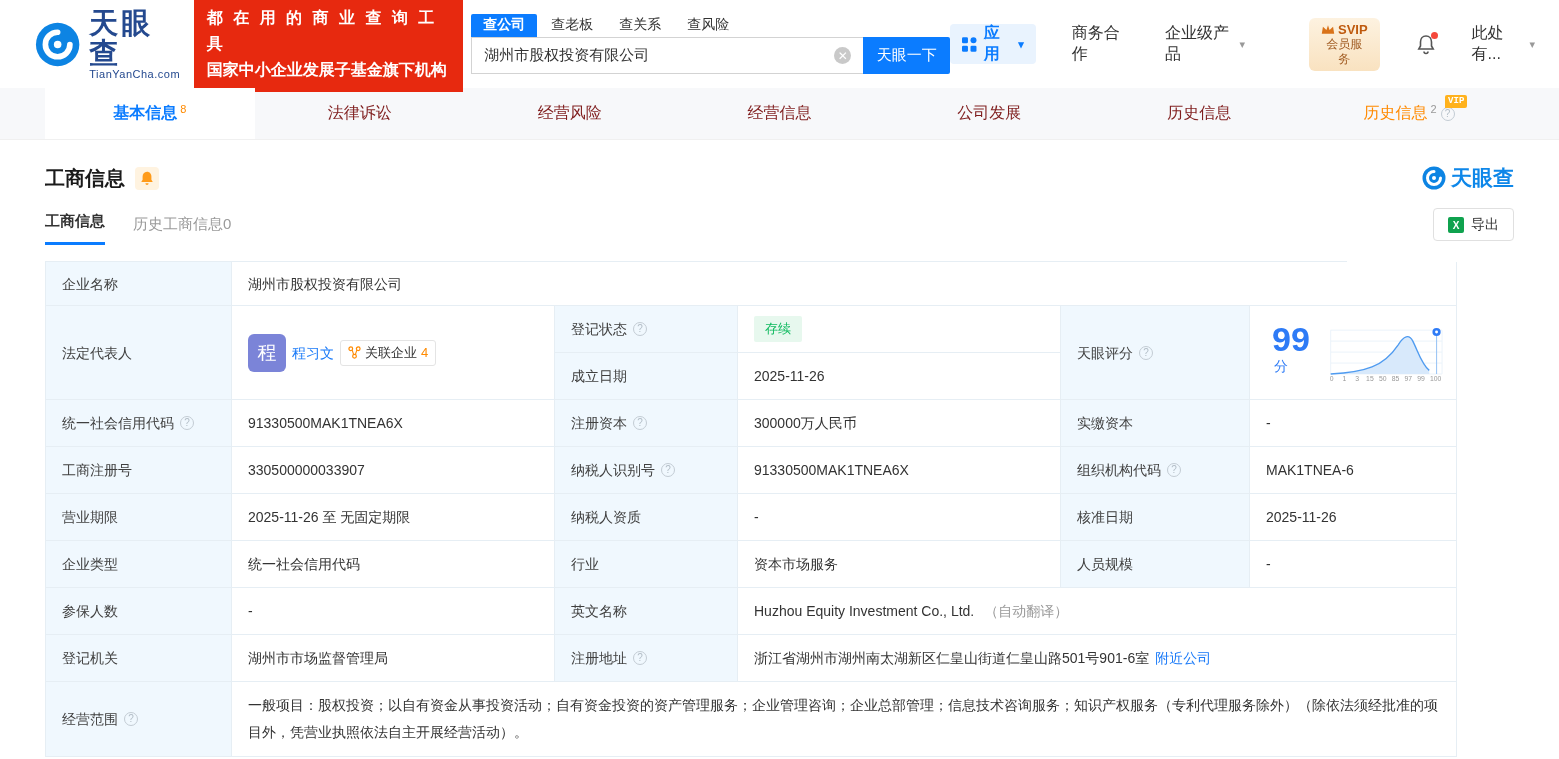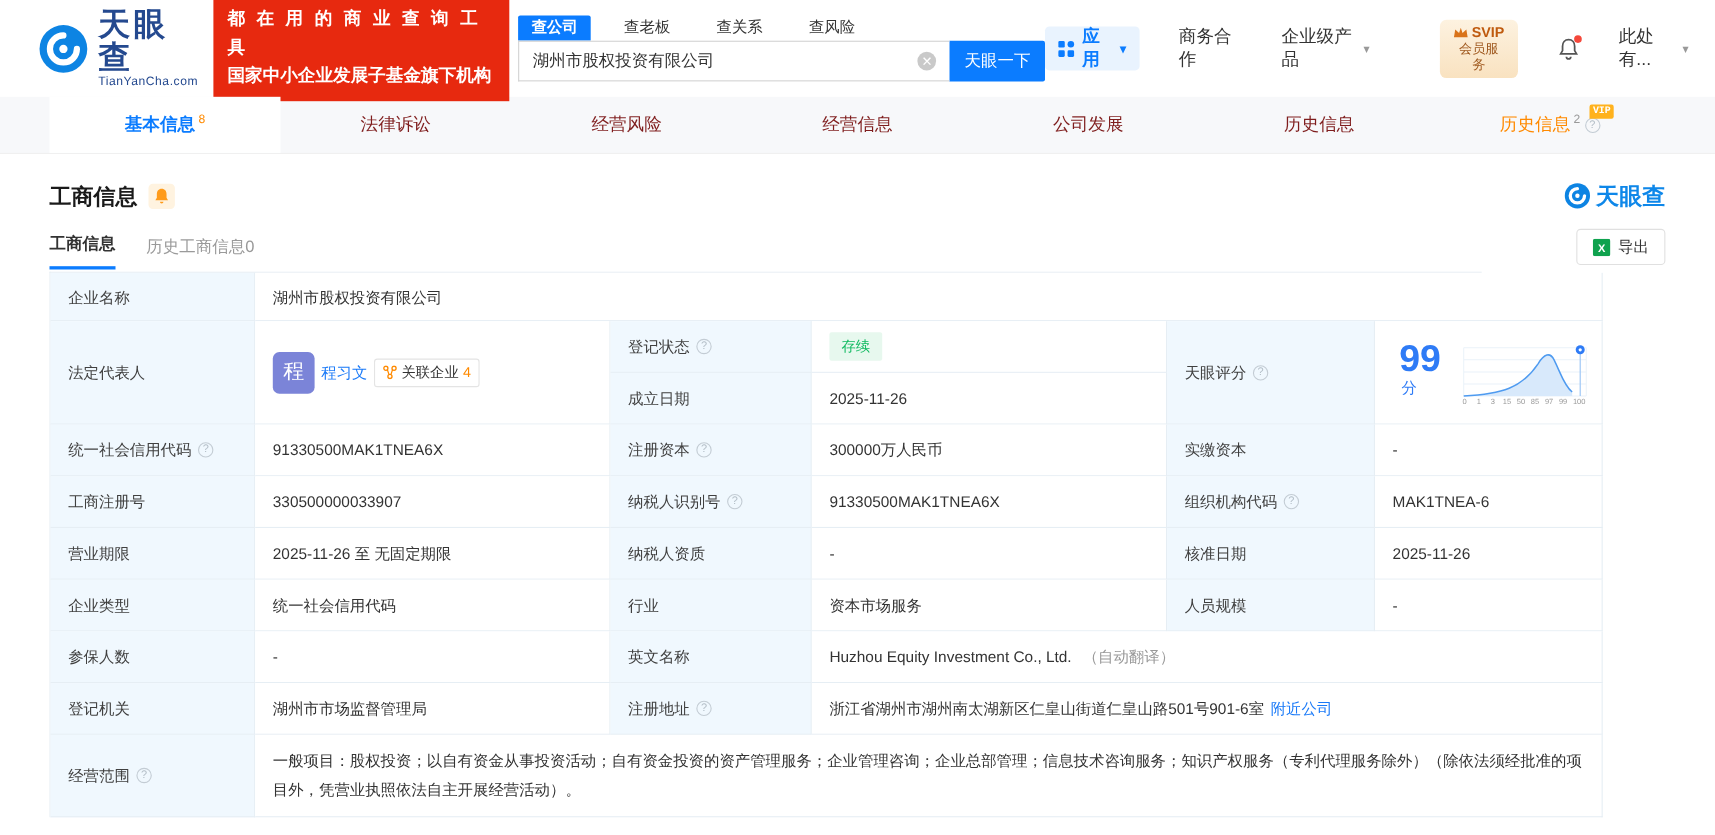--- a/index.html
+++ b/index.html
@@ -10,21 +10,21 @@
   }
   
   .header { height: 88px; display: flex; align-items: center; padding: 0 24px 0 35px; background: #fff; }
   .logo { display: flex; align-items: center; gap: 9px; cursor: pointer; }
   .logo-cn { font-size: 29px; font-weight: bold; color: #24498f; letter-spacing: 3px; line-height: 30px; }
   .logo-en { font-size: 11px; color: #24498f; letter-spacing: .5px; }
   .promo { margin-left: 12px; background: #e7290f; color: #fff; padding: 9px 13px; font-weight: bold; }
   .promo-l1 { font-size: 16px; letter-spacing: 3px; line-height: 26px; }
   .promo-l2 { font-size: 16px; line-height: 26px; }
   .search-wrap { margin-left: 8px; }
-  .search-tabs { display: flex; gap: 18px; }
+  .search-tabs { display: flex; gap: 2px; }
   .stab { font-size: 14px; padding: 2px 12px 3px; color: #333; cursor: pointer; }
   .stab.active { background: #0b7cff; color: #fff; font-weight: bold; border-radius: 2px 2px 0 0; }
   .search-row { display: flex; height: 37px; }
   .input-wrap { position: relative; }
   .search-input { width: 392px; height: 37px; border: 1px solid #d3d3d3; border-right: none; padding: 0 38px 0 12px; font-size: 15px; color: #333; outline: none; font-family: "Liberation Sans", sans-serif; }
   .clear-ico { position: absolute; right: 12px; top: 10px; width: 17px; height: 17px; border-radius: 50%; background: #c9c9c9; color: #fff; font-size: 12px; display: flex; align-items: center; justify-content: center; cursor: pointer; }
   .search-btn { width: 87px; height: 37px; background: #0b7cff; color: #fff; border: none; font-size: 15px; cursor: pointer; border-radius: 0 2px 2px 0; font-family: "Liberation Sans", sans-serif; }
   .header-right { margin-left: auto; display: flex; align-items: center; gap: 36px; justify-content: flex-end; }
   .apps-btn { background: #e9f3fe; border-radius: 4px; height: 40px; padding: 0 12px; display: flex; align-items: center; gap: 7px; color: #0b7cff; font-size: 16px; font-weight: bold; cursor: pointer; }
   .hlink { font-size: 16px; color: #333; cursor: pointer; display: inline-flex; align-items: center; gap: 4px; }
@@ -49,21 +49,21 @@
   .section-head { display: flex; align-items: center; margin-top: 24px; }
   .section-title { font-size: 20px; font-weight: bold; color: #1a1a1a; }
   .bell-badge { margin-left: 10px; background: #fff3e0; border-radius: 4px; padding: 3px 4px; display: inline-flex; cursor: pointer; }
   .corner-logo { margin-left: auto; display: flex; align-items: center; gap: 5px; color: #0e87e9; font-size: 21px; font-weight: bold; cursor: pointer; }
   .subtab-row { display: flex; align-items: flex-end; margin-top: 16px; }
   .subtab { font-size: 15px; margin-right: 28px; padding-bottom: 11px; cursor: pointer; }
   .subtab.active { color: #333; font-weight: bold; border-bottom: 3px solid #0b7cff; }
   .subtab.inactive { color: #9a9a9a; }
   .export-btn { margin-left: auto; margin-bottom: 4px; border: 1px solid #e0e0e0; border-radius: 4px; height: 33px; padding: 0 14px; display: inline-flex; align-items: center; gap: 7px; font-size: 14px; color: #333; background: #fff; cursor: pointer; }
   
-  .table { display: grid; width: 1302px; margin-top: 2px; font-size: 14px;
+  .table { display: grid; width: 1302px; margin-top: 16px; font-size: 14px;
     grid-template-columns: 186px 323px 183px 323px 189px 1fr;
     grid-template-rows: 44px 47px 47px 47px 47px 47px 47px 47px 47px minmax(62px,auto);
     border-top: 1px solid #e6eef4; border-left: 1px solid #e6eef4; }
   .cell { border-right: 1px solid #e6eef4; border-bottom: 1px solid #e6eef4; padding: 0 16px; display: flex; align-items: center; gap: 6px; background: #fff; line-height: 20px; }
   .lbl { background: #f0f8fe; color: #404040; }
   .avatar { width: 38px; height: 38px; border-radius: 6px; background: #7b84d8; color: #fff; font-size: 19px; display: inline-flex; align-items: center; justify-content: center; flex: none; cursor: pointer; }
   .blue { color: #1a7af8; text-decoration: none; cursor: pointer; }
   .rel-tag { display: inline-flex; align-items: center; gap: 4px; border: 1px solid #e4e4e4; border-radius: 3px; padding: 2px 7px; font-size: 13px; color: #333; cursor: pointer; background: #fff; }
   .orange { color: #ff8a00; }
   .status { background: #e7f8ee; color: #10ba60; font-size: 13px; padding: 3px 11px; border-radius: 2px; }

